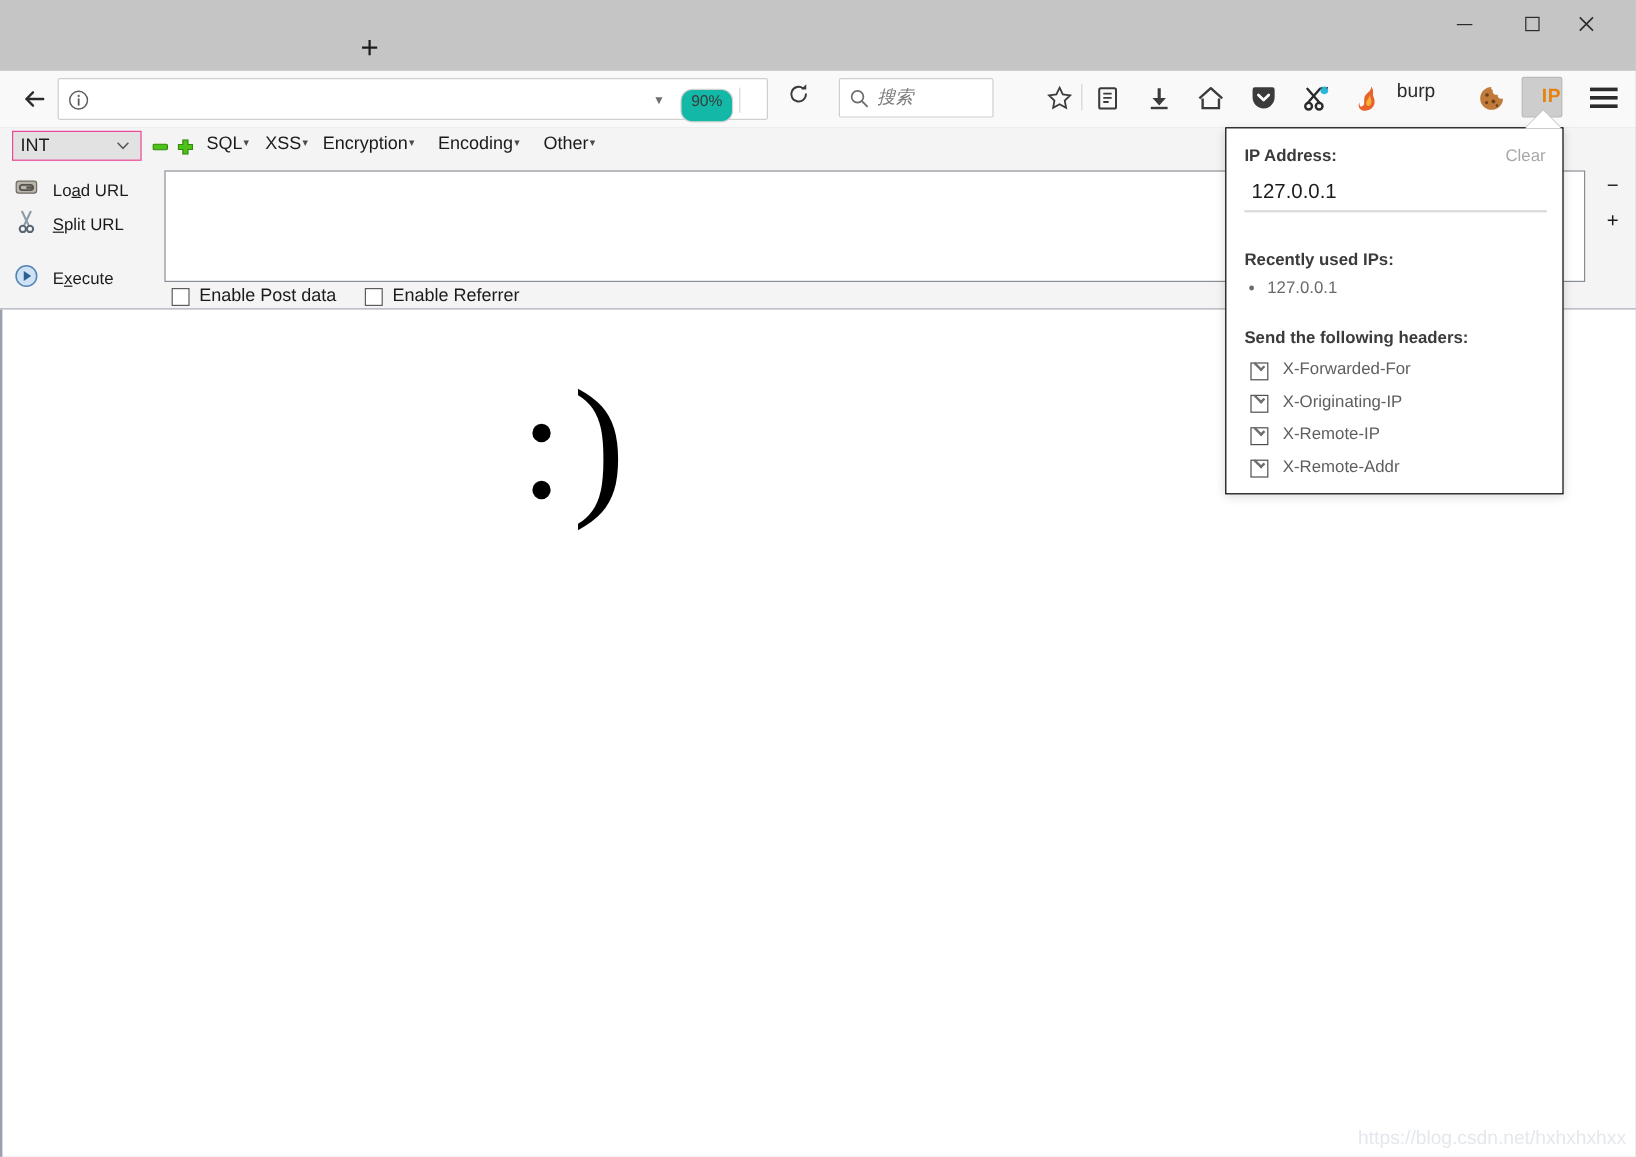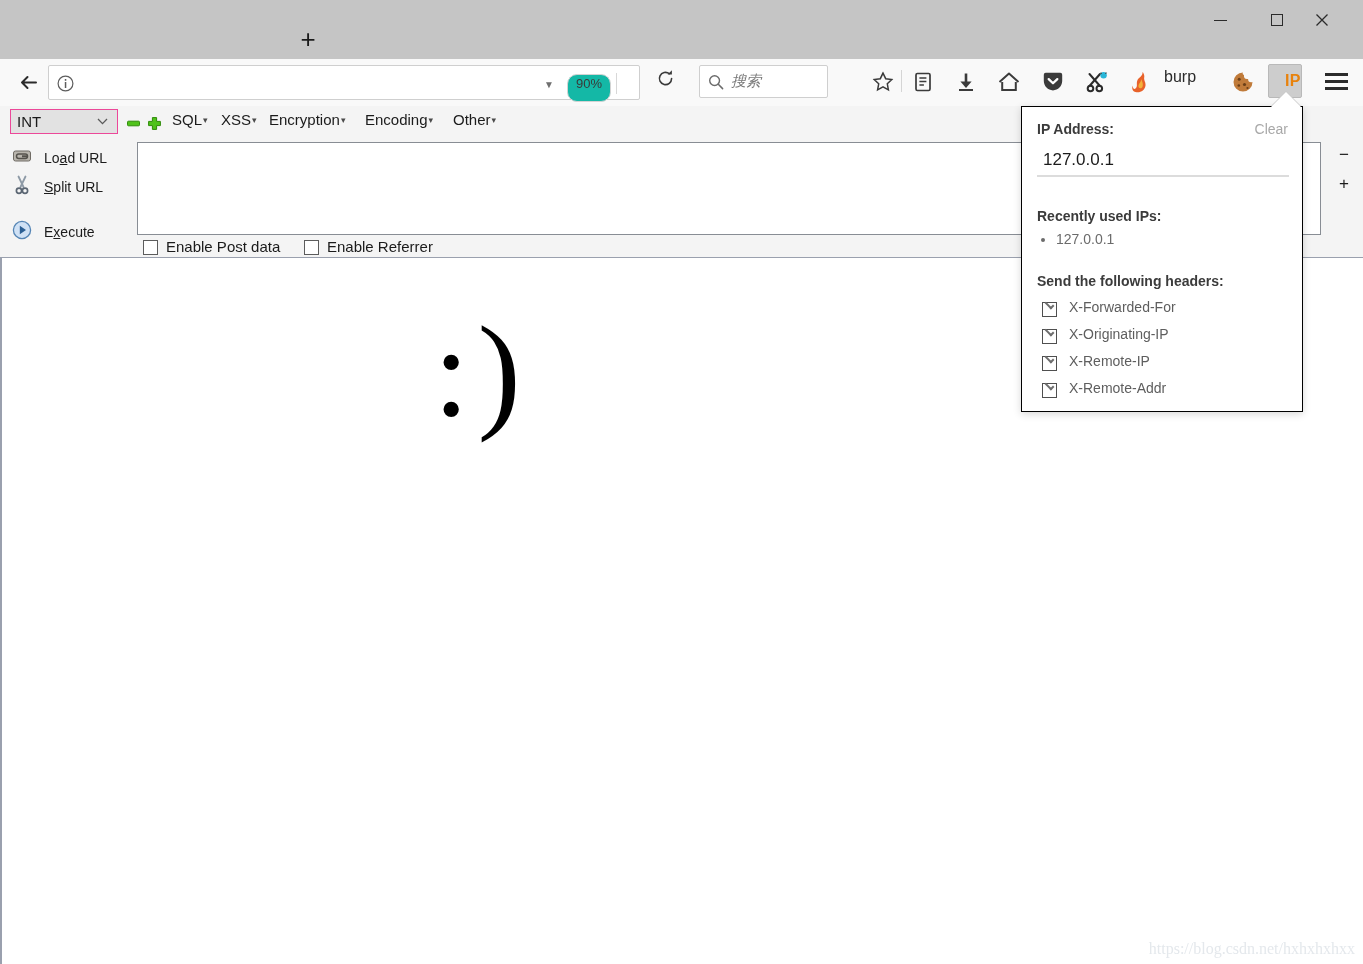--- a/index.html
+++ b/index.html
@@ -254,21 +254,21 @@
   #page-smiley {
     position: absolute; left: 0; top: 38px;
     width: 958px; text-align: center;
     font-size: 130px; line-height: 150px;
     font-family: "Liberation Serif", serif;
     color: #000; letter-spacing: 8px;
   }
   #watermark {
     position: absolute; right: 8px; bottom: 6px;
     font-size: 16px; color: #e4e8ec;
-    font-family: Liberation Serif, serif;
+    font-family: Liberation Sans, sans-serif;
     text-align: right;
   }
 
   
   #ip-popup {
     position: absolute; left: 1021px; top: 106px;
     width: 282px; height: 306px;
     background: #fff;
     border: 1px solid #000000;
     box-shadow: 0 2px 8px rgba(0,0,0,0.16);

